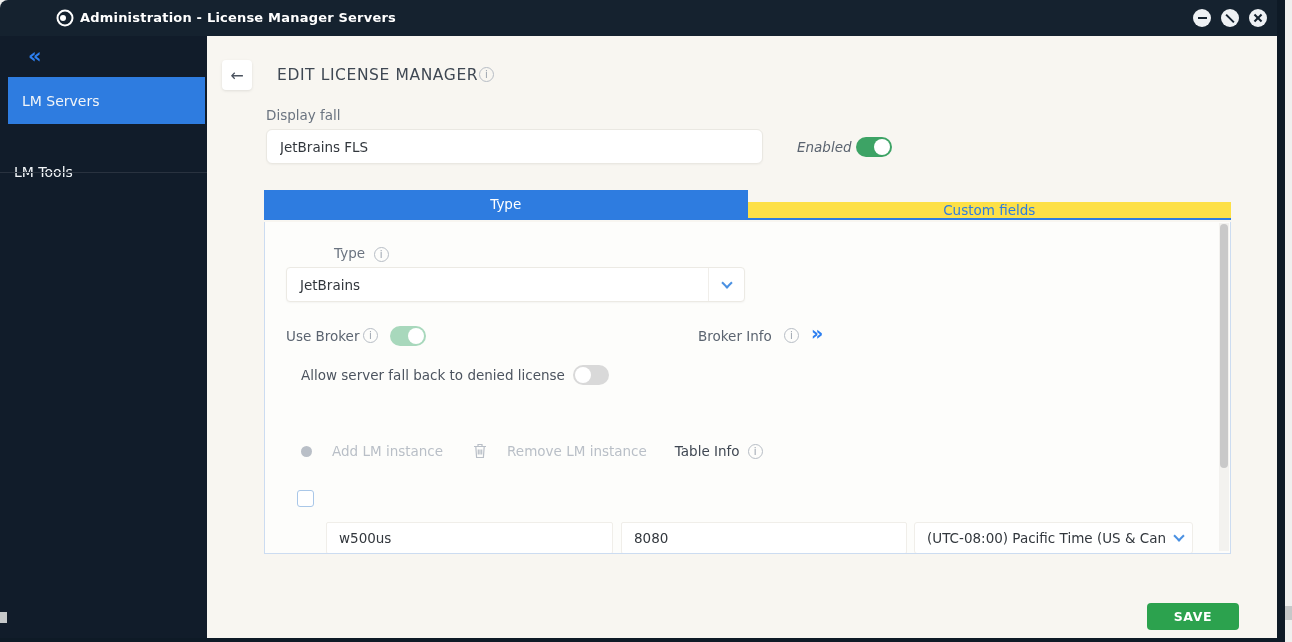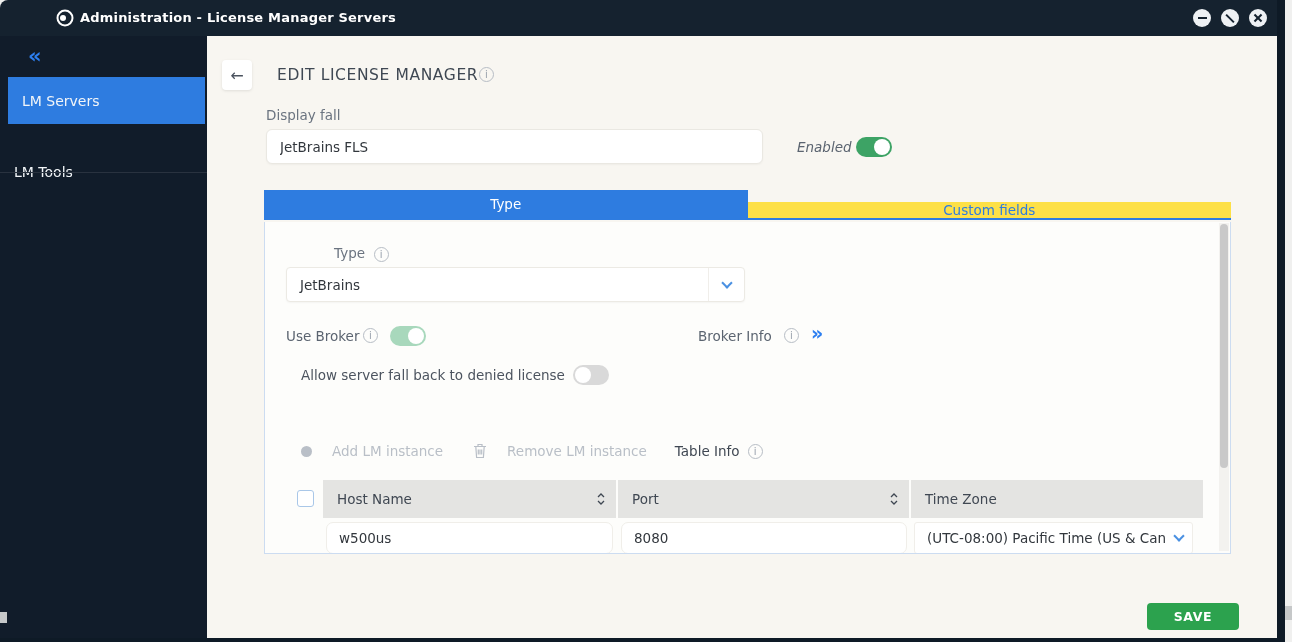--- a/index.html
+++ b/index.html
@@ -86,21 +86,21 @@
   .tool-gap1 { width:30px; } .tool-gap2 { width:28px; }
   .tableinfo { display:flex; align-items:center; gap:8px; color:#3f4752; }
 
   .row-check { position:absolute; left:32px; top:268px; width:17px; height:17px; background:#ffffff; border:1px solid #a9c7e8; border-radius:3px; cursor:pointer; }
   .thead { position:absolute; left:58px; top:258px; width:880px; height:38px; background:#e4e4e2; display:flex; }
   .th { display:flex; align-items:center; justify-content:space-between; padding:0 10px 0 14px; font-size:13.5px; color:#3f4752; }
   .th1 { width:295px; border-right:2px solid #fdfdfb; } .th2 { width:293px; border-right:2px solid #fdfdfb; } .th3 { width:290px; }
   .sort-ic { display:flex; flex-direction:column; gap:2px; cursor:pointer; }
 
   .tr { position:absolute; top:300px; height:32px; }
-  .cell-input { position:absolute; top:0; height:32px; background:#ffffff; border:1px solid #f0eee9; border-radius:7px; font-family:inherit; font-size:13.5px; color:#32373d; padding:0 12px; }
+  .cell-input { position:absolute; top:0; height:32px; background:#ffffff; border:1px solid #f0eee9; border-radius:2px; font-family:inherit; font-size:13.5px; color:#32373d; padding:0 12px; }
   .cell-host { left:61px; width:287px; }
   .cell-port { left:356px; width:286px; }
   .cell-tz { position:absolute; left:649px; top:0; width:279px; height:32px; background:#ffffff; border:1px solid #f0eee9; border-radius:3px; display:flex; align-items:center; cursor:pointer; }
   .tz-text { flex:1; padding-left:12px; font-size:13.5px; color:#32373d; white-space:nowrap; overflow:hidden; }
   .tz-caret { width:26px; display:flex; align-items:center; justify-content:center; }
 
   .save-btn { position:absolute; left:940px; top:547px; width:92px; height:27px; background:#2ca24e; border:none; border-radius:4px; color:#ffffff; font-family:inherit; font-size:12.5px; font-weight:bold; letter-spacing:.6px; cursor:pointer;margin-top:20px; }
 </style>
 </head>
 <body>
@@ -203,47 +203,20 @@
           <span>Remove LM instance</span>
         </div>
         <span class="tool-gap2"></span>
         <div class="tableinfo">
           <span>Table Info</span>
           <span class="info-ic">i</span>
         </div>
       </div>
 
       <div class="row-check"></div>
-      <div class="thead">
-        <div class="th th1">
-          <span>Host Name</span>
-          <span class="sort-ic">
-            <svg width="10" height="6" viewBox="0 0 10 6">
-                <path d="M2 5 L5 2 L8 5" stroke="#3f4752" stroke-width="1.3" fill="none"></path>
-              </svg>
-            <svg width="10" height="6" viewBox="0 0 10 6">
-                <path d="M2 1 L5 4 L8 1" stroke="#3f4752" stroke-width="1.3" fill="none"></path>
-              </svg>
-          </span>
-        </div>
-        <div class="th th2">
-          <span>Port</span>
-          <span class="sort-ic">
-            <svg width="10" height="6" viewBox="0 0 10 6">
-                <path d="M2 5 L5 2 L8 5" stroke="#3f4752" stroke-width="1.3" fill="none"></path>
-              </svg>
-            <svg width="10" height="6" viewBox="0 0 10 6">
-                <path d="M2 1 L5 4 L8 1" stroke="#3f4752" stroke-width="1.3" fill="none"></path>
-              </svg>
-          </span>
-        </div>
-        <div class="th th3">
-          <span>Time Zone</span>
-        </div>
-      </div>
 
       <div class="tr">
         <input class="cell-input cell-host" type="text" value="w500us" style="">
         <input class="cell-input cell-port" type="text" value="8080" style="">
         <div class="cell-tz">
           <span class="tz-text">(UTC-08:00) Pacific Time (US &amp; Cana</span>
           <span class="tz-caret">
               <span class="chev"></span>
             </span>
         </div>

